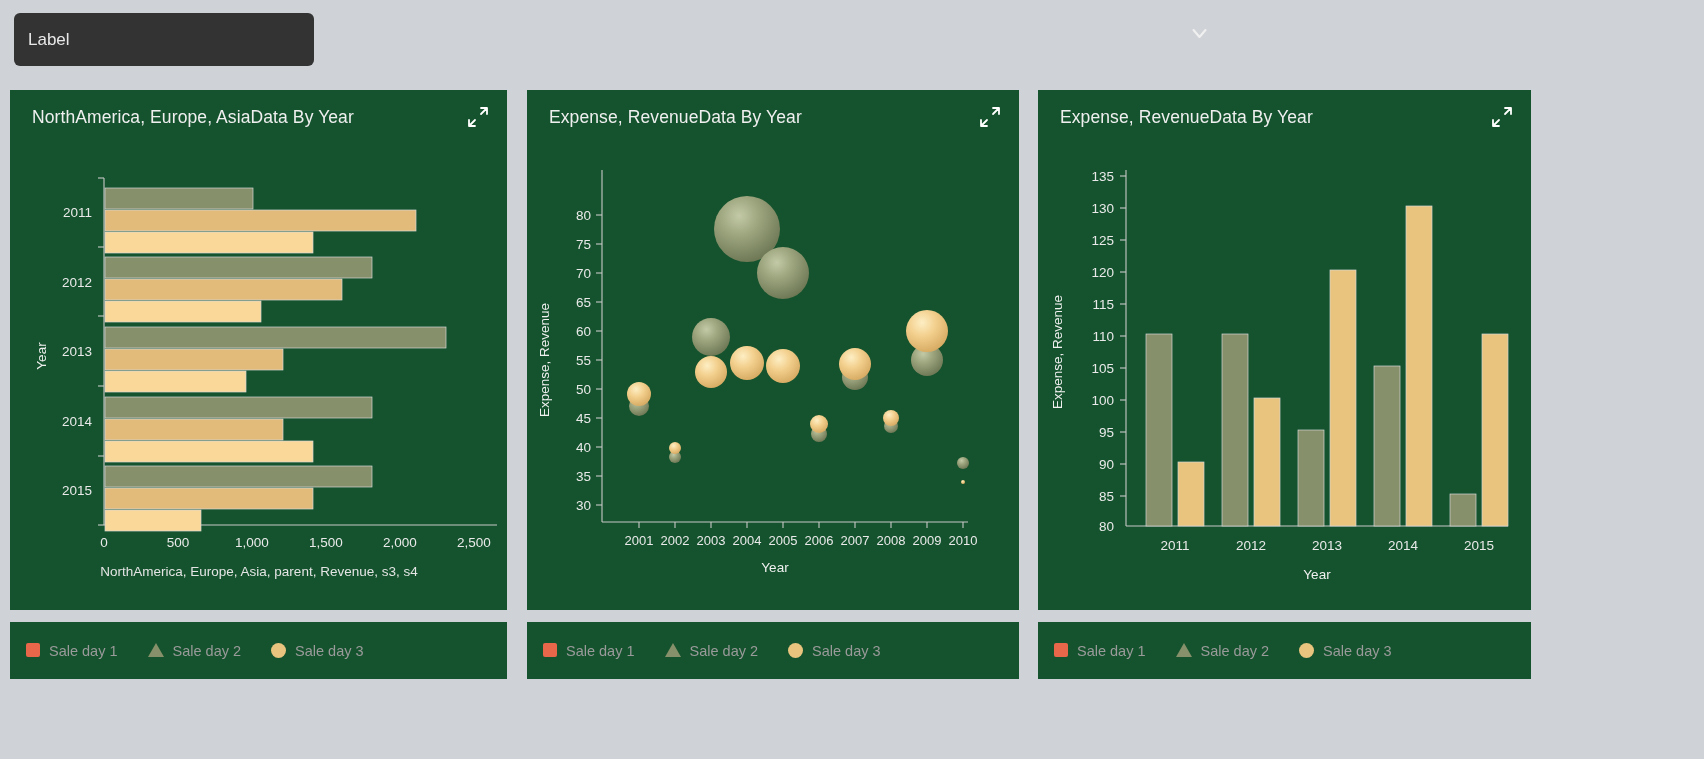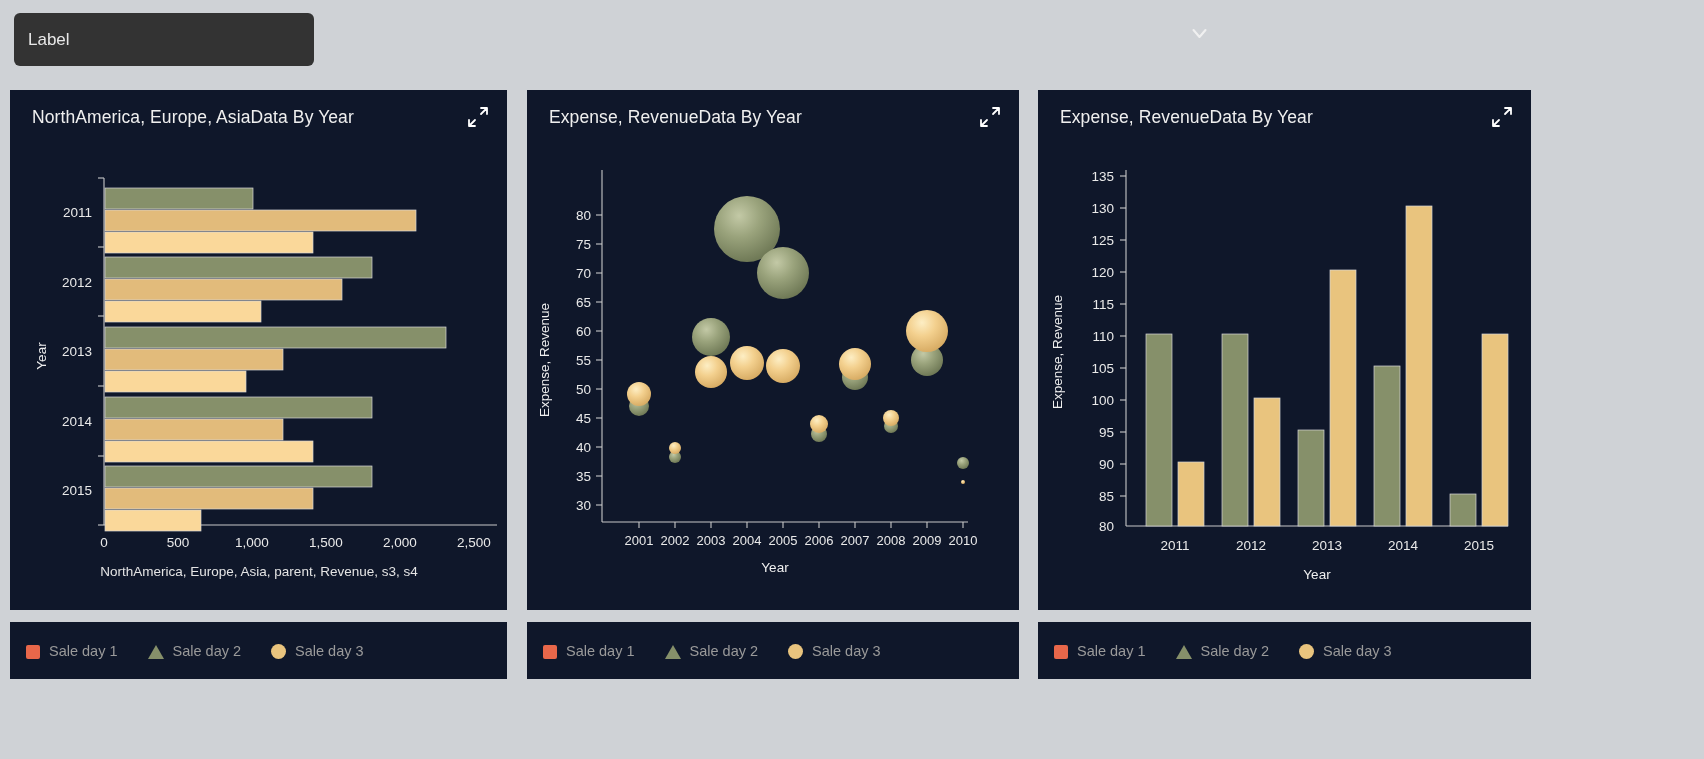--- a/index.html
+++ b/index.html
@@ -19,40 +19,40 @@
     background: #333333; border-radius: 6px; color: #e8e8e8;
     font-size: 17px; padding: 11px 14px; border: none; outline: none;
   }
   .select-wrap { position: absolute; left: 933px; top: 13px; width: 286px; height: 43px; }
   .select-chevron {
     position: absolute; right: 12px; top: 15px; pointer-events: none;
   }
 
   
   .panel {
-    position: absolute; background: #0f172a; color: #e6e6e6;
+    position: absolute; background: #14532d; color: #e6e6e6;
   }
   .panel-chart { top: 90px; height: 520px; }
   .panel-legend { top: 622px; height: 57px; display: flex; align-items: center; padding-left: 16px; }
 
   .p1 { left: 10px;   width: 497px; }
   .p2 { left: 527px;  width: 492px; }
   .p3 { left: 1038px; width: 493px; }
 
   .panel-title {
     position: absolute; left: 22px; top: 17px;
     font-size: 17.5px; color: #efefef; letter-spacing: .1px;
   }
   .expand-icon {
     position: absolute; right: 16px; top: 14px; width: 26px; height: 26px;
     cursor: pointer;
   }
 
   
-  .legend-item { display: flex; align-items: flex-end; margin-right: 30px; }
+  .legend-item { display: flex; align-items: flex-start; margin-right: 30px; }
   .legend-label { color: #9a9a9a; font-size: 14.5px; margin-left: 9px; }
   .sw-square { width: 14px; height: 14px; background: #e8674a; border-radius: 2px; }
   .sw-tri {
     width: 0; height: 0;
     border-left: 8px solid transparent; border-right: 8px solid transparent;
     border-bottom: 14px solid #86906a;
   }
   .sw-circle { width: 15px; height: 15px; border-radius: 50%; background: #e9c47e; }
 
   

